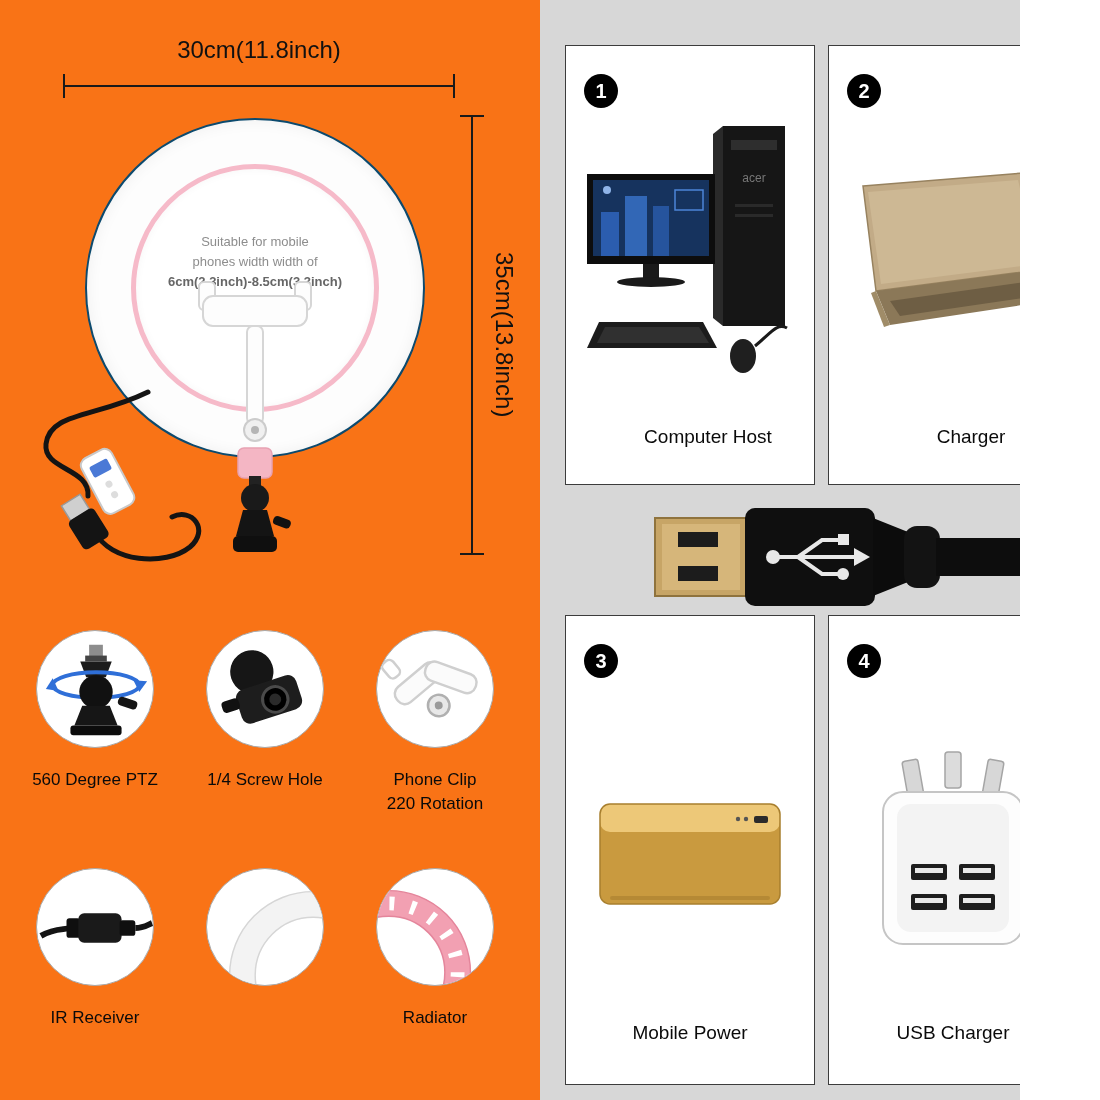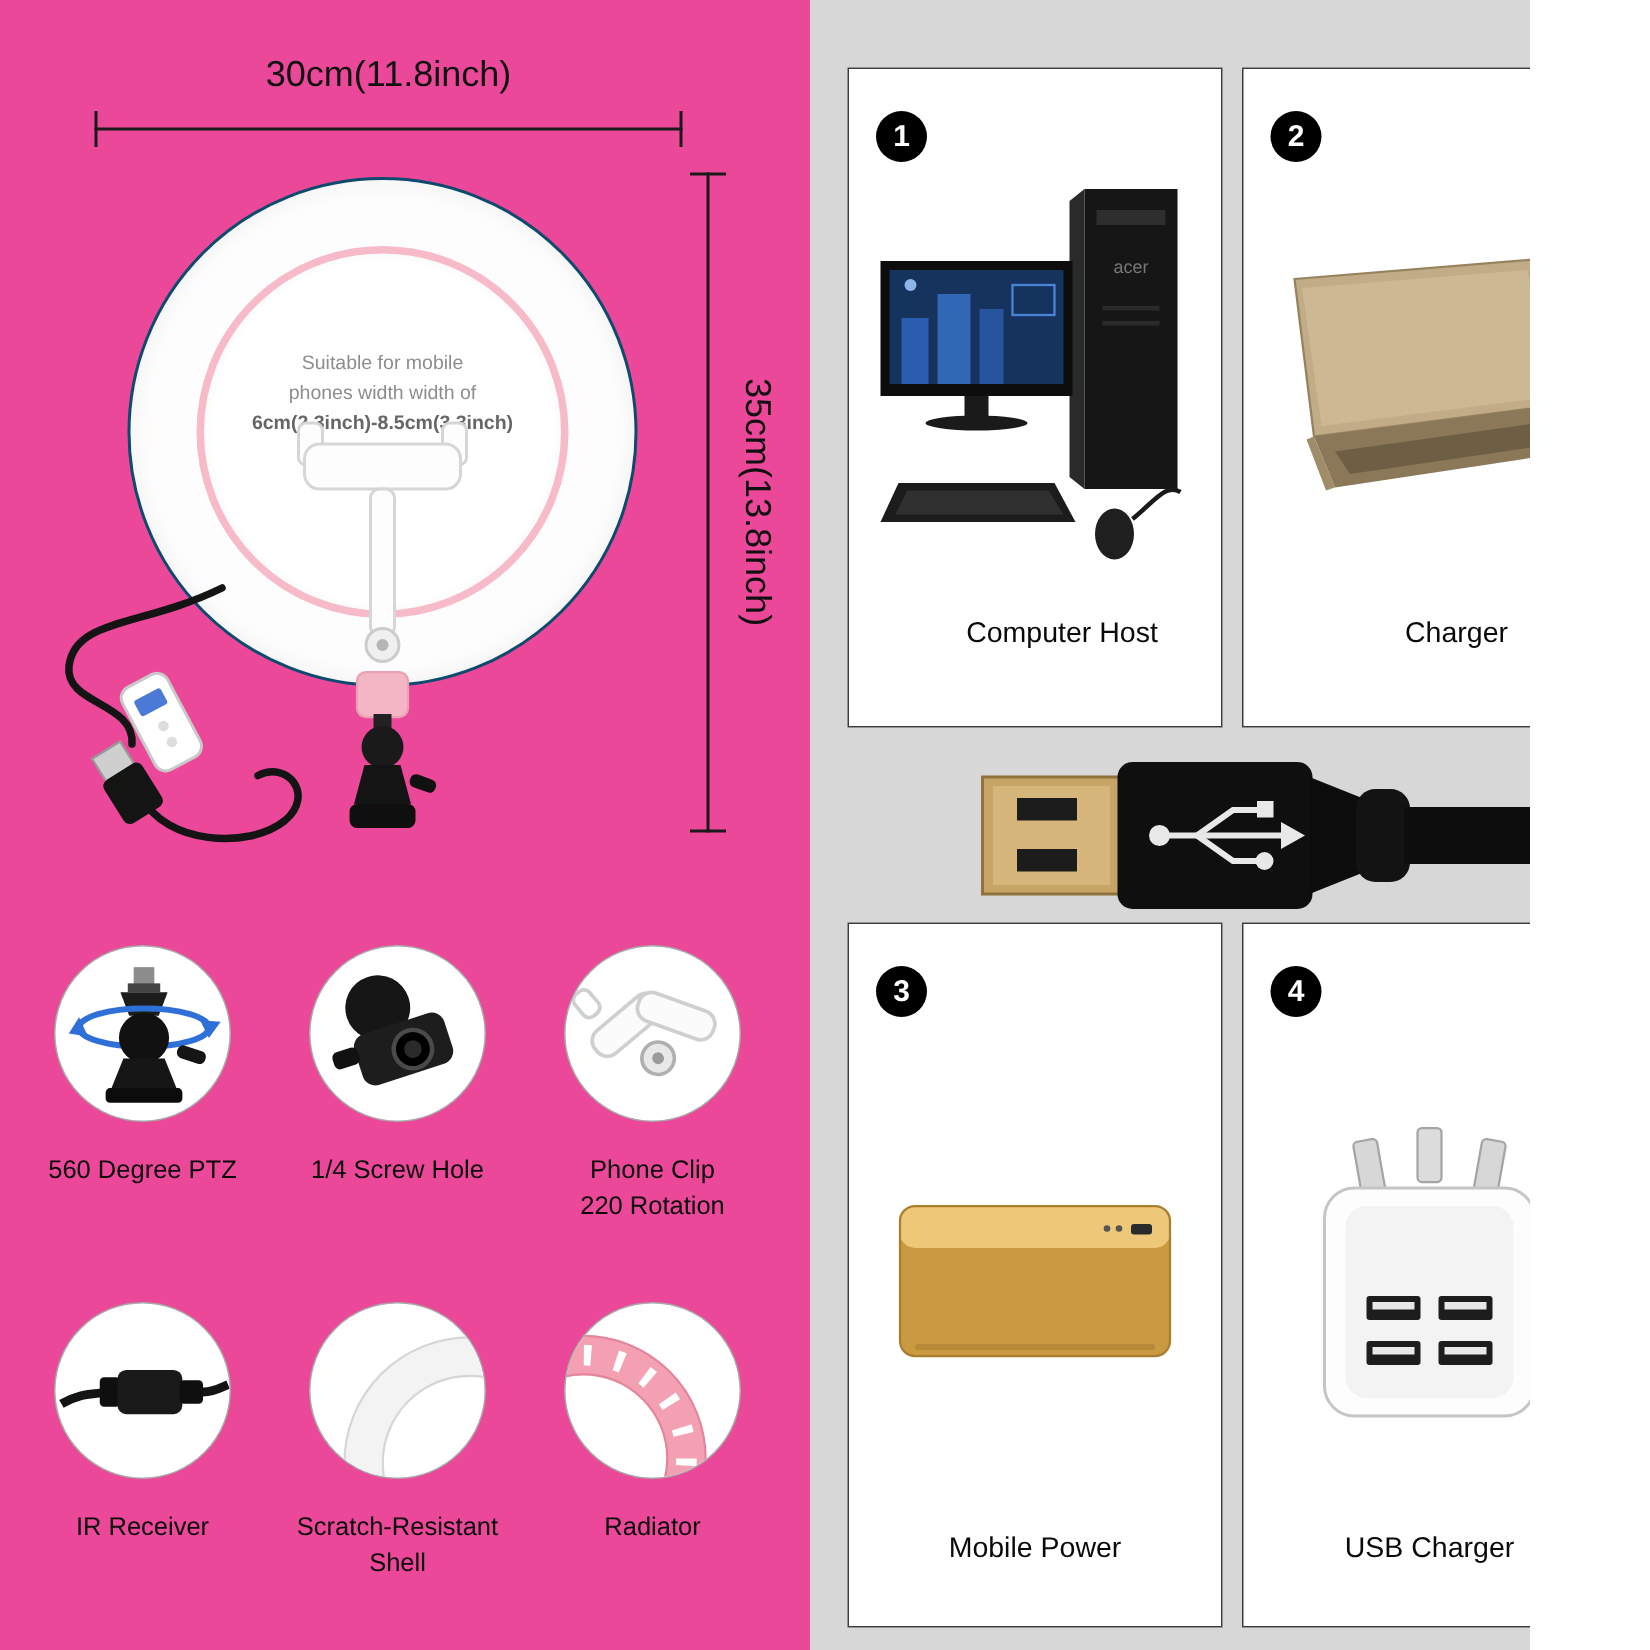--- a/index.html
+++ b/index.html
@@ -1,18 +1,18 @@
 <!DOCTYPE html>
 <html><head>
 <meta charset="utf-8">
 <style>
   * { margin:0; padding:0; box-sizing:border-box; }
   html,body { background:#ffffff; }
   body { font-family:"Liberation Sans", sans-serif; color:#111; }
-  .canvas { position:relative; width:1020px; height:1100px; background:#ec4899; overflow:hidden; }
+  .canvas { position:relative; width:1020px; height:1100px; background:#f97316; overflow:hidden; }
 
   
   .dim-top-label { position:absolute; left:63px; top:36px; width:392px; text-align:center;
                    font-size:24px; color:#111; }
   .dim-top-bracket { position:absolute; left:63px; top:74px; width:392px; height:24px; }
   .dim-top-bracket .tick { position:absolute; top:0; width:2px; height:24px; background:#1a1a1a; }
   .dim-top-bracket .tick.l { left:0; } .dim-top-bracket .tick.r { right:0; }
   .dim-top-bracket .hline { position:absolute; left:0; right:0; top:11px; height:2px; background:#1a1a1a; }
 
   .dim-right-bracket { position:absolute; left:460px; top:115px; width:24px; height:440px; }
@@ -45,21 +45,21 @@
   .right-panel { position:absolute; left:540px; top:0; width:560px; height:1100px; background:#d7d7d7; }
   .card { position:absolute; background:#fff; border:1px solid #3c3c3c; }
   .card.c1 { left:25px;  top:45px;  width:250px; height:440px; }
   .card.c2 { left:288px; top:45px;  width:250px; height:440px; }
   .card.c3 { left:25px;  top:615px; width:250px; height:470px; }
   .card.c4 { left:288px; top:615px; width:250px; height:470px; }
   .badge { position:absolute; left:18px; top:28px; width:34px; height:34px; border-radius:50%;
            background:#000; color:#fff; font-size:20px; font-weight:bold;
            display:flex; align-items:center; justify-content:center; }
   .card-label { position:absolute; left:0; right:0; text-align:center; font-size:19px; color:#0a0a0a; }
-  .c1 .card-label, .c2 .card-label { bottom:50px;padding-left:36px; }
+  .c1 .card-label, .c2 .card-label { bottom:36px;padding-left:36px; }
   .c3 .card-label, .c4 .card-label { bottom:40px; }
   .product { position:absolute; left:50%; transform:translateX(-50%); }
   .usb-plug { position:absolute; left:0; top:502px; }
 </style>
 </head>
 <body>
 
 <div class="canvas">
 
   <div>
@@ -188,22 +188,20 @@
     </div>
 
     <div class="feature f5">
       <div class="feature-circle">
         <svg width="118" height="118" viewBox="0 0 120 120">
           <circle cx="108" cy="108" r="72" fill="none" stroke="#f3f3f3" stroke-width="26"></circle>
           <circle cx="108" cy="108" r="85" fill="none" stroke="#d6d6d6" stroke-width="1.5"></circle>
           <circle cx="108" cy="108" r="59" fill="none" stroke="#d6d6d6" stroke-width="1.5"></circle>
         </svg>
       </div>
-      <div class="feature-label">Scratch-Resistant
-Shell</div>
     </div>
 
     <div class="feature f6">
       <div class="feature-circle">
         <svg width="118" height="118" viewBox="0 0 120 120">
           <circle cx="12" cy="105" r="70" fill="none" stroke="#f2a0b2" stroke-width="26"></circle>
           <circle cx="12" cy="105" r="70" fill="none" stroke="#ffffff" stroke-width="14" stroke-dasharray="5 17"></circle>
           <circle cx="12" cy="105" r="83" fill="none" stroke="#e4859b" stroke-width="1.5"></circle>
           <circle cx="12" cy="105" r="57" fill="none" stroke="#e4859b" stroke-width="1.5"></circle>
         </svg>

